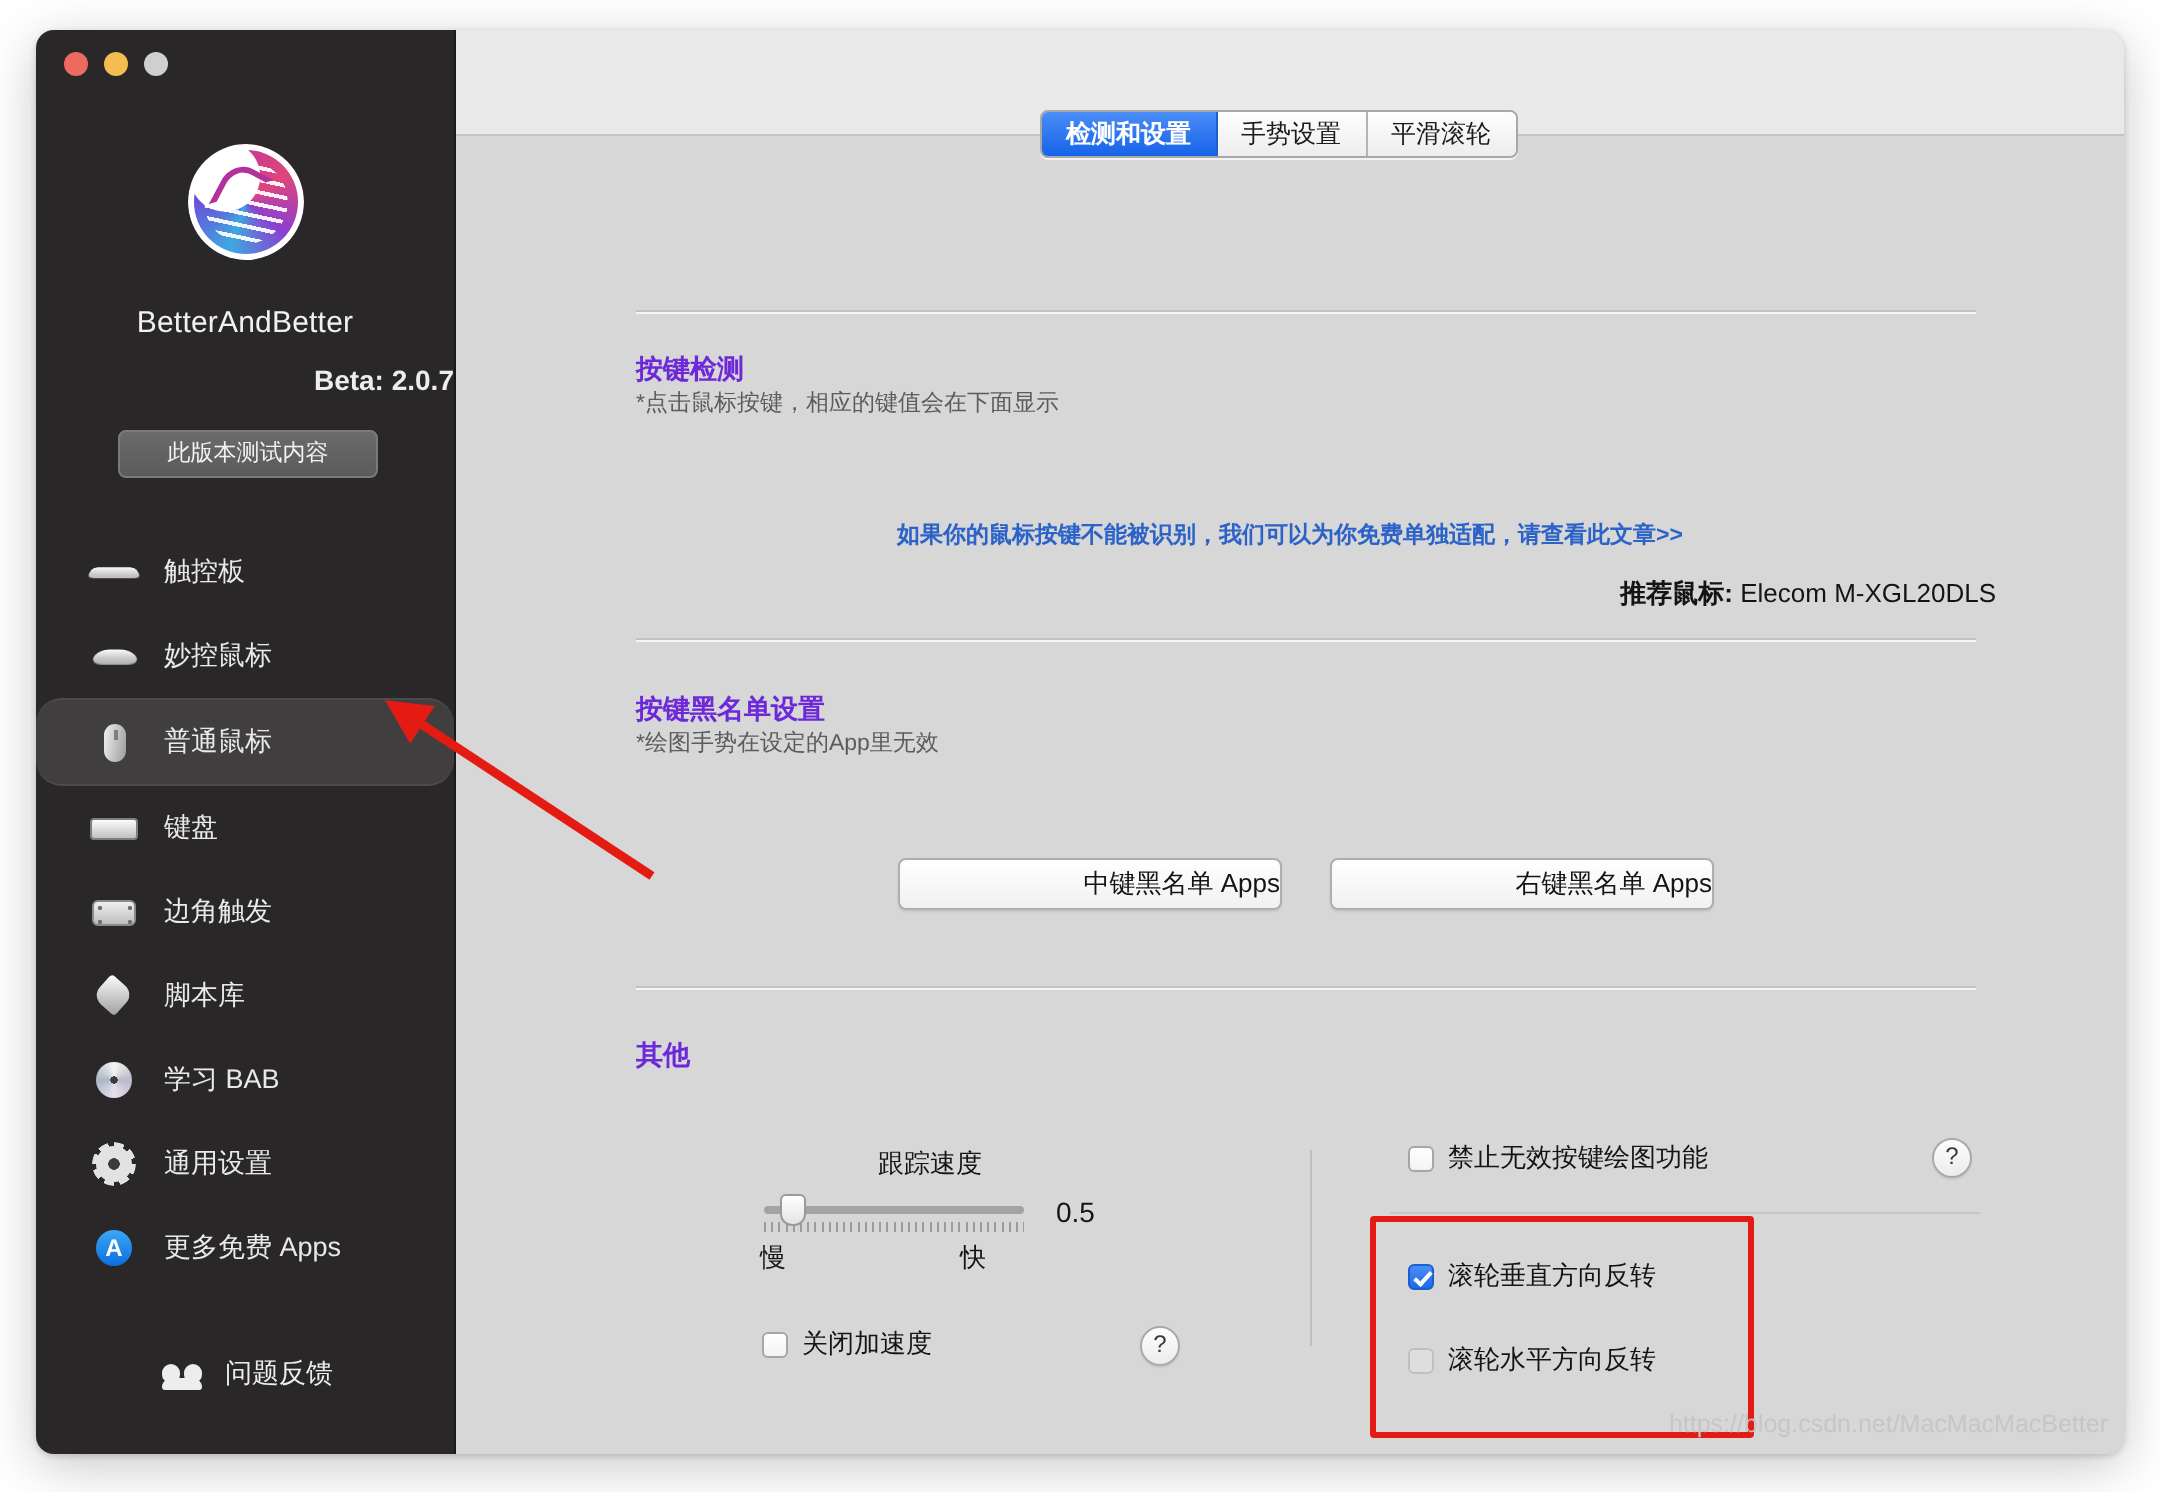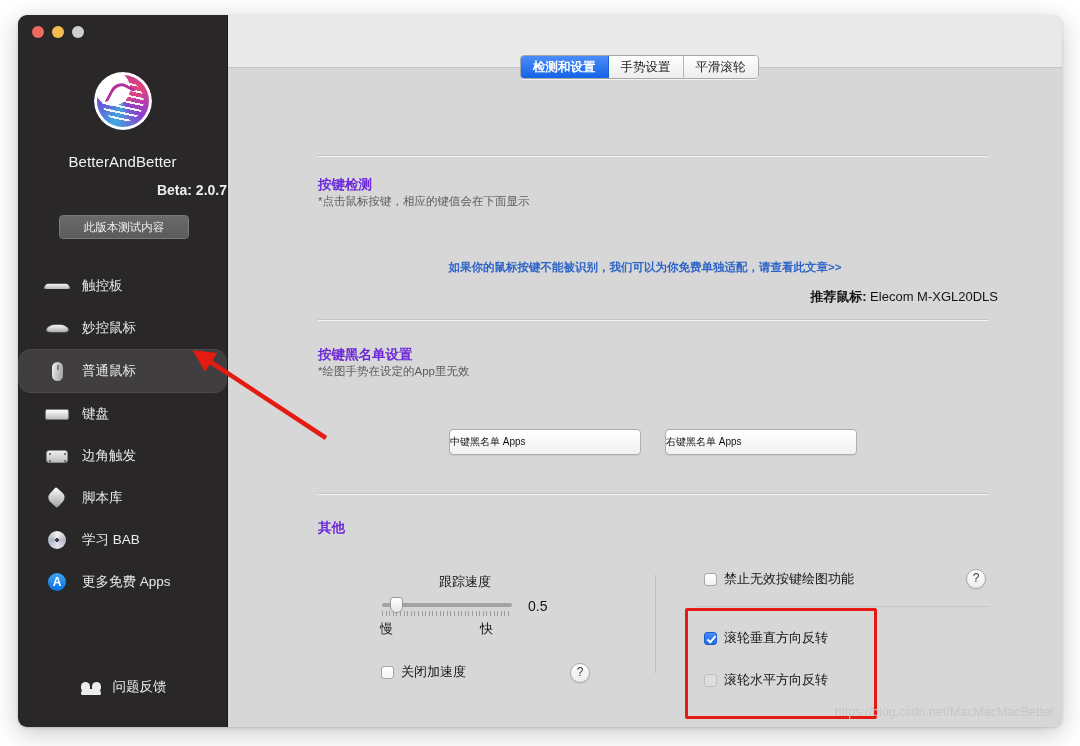--- a/index.html
+++ b/index.html
@@ -381,22 +381,22 @@
     top: 273px;
     font-size: 13px;
     color: #141414;
   }
   #recommend-row .label { font-weight: bold; }
 
   .wide-button {
     position: absolute;
     height: 24px;
     line-height: 24px;
-    text-align: left;
-    font-size: 10px;
+    text-align: right;
+    font-size: 13px;
     color: #141414;
     background: linear-gradient(#ffffff, #f1f1f1);
     border: 1px solid #aeaeae;
     border-radius: 4px;
     box-shadow: 0 1px 1px rgba(0,0,0,0.08);
     cursor: default;
   }
   #middle-blacklist-button { left: 221px; top: 414px; width: 190px; }
   #right-blacklist-button  { left: 437px; top: 414px; width: 190px; }
 
@@ -607,20 +607,26 @@
         <span class="nav-label">脚本库</span>
       </div>
       <div class="nav-item">
         <span class="nav-icon">
             <span class="ic-learn"></span>
           </span>
         <span class="nav-label">学习 BAB</span>
       </div>
       <div class="nav-item">
         <span class="nav-icon">
+            <span class="ic-gear"></span>
+          </span>
+        <span class="nav-label">通用设置</span>
+      </div>
+      <div class="nav-item">
+        <span class="nav-icon">
             <span class="ic-appstore">A</span>
           </span>
         <span class="nav-label">更多免费 Apps</span>
       </div>
     </div>
 
     <div id="feedback-item">
       <span class="nav-icon">
           <span class="ic-feedback"></span>
         </span>

